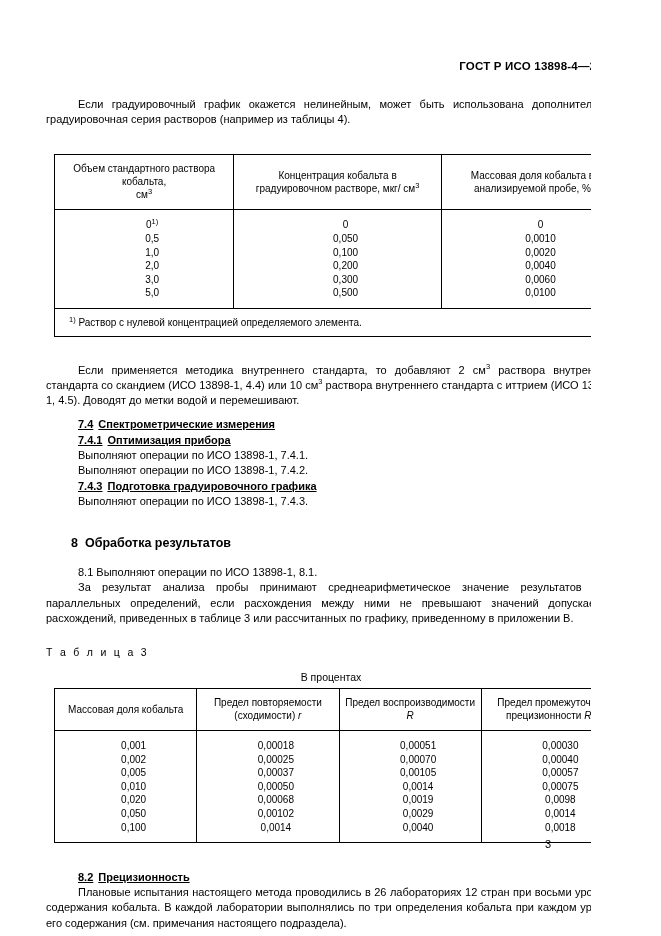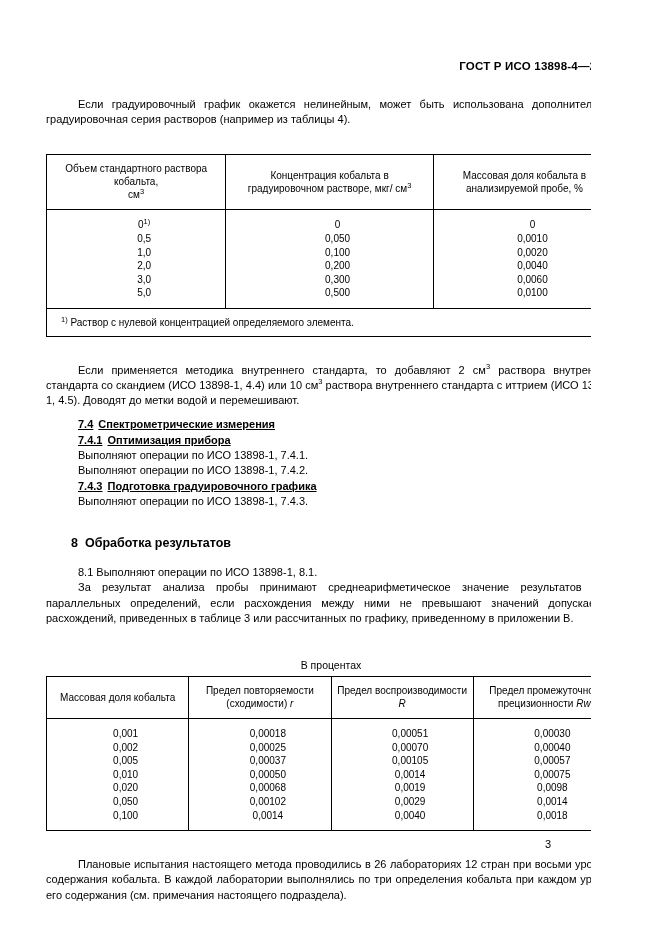--- a/index.html
+++ b/index.html
@@ -63,20 +63,21 @@
     font-size: 10.5px;
     text-align: center;
     margin: 0;
   }
   
   table.gost {
     border-collapse: collapse;
     width: 100%;
     table-layout: fixed;
     font-size: 10px;
+    margin-left: 8px;
   }
   table.gost td, table.gost th {
     border: 1px solid #000000;
     padding: 0;
     vertical-align: middle;
   }
   table.gost thead td {
     border-bottom: 1.6px solid #000;
     text-align: center;
     font-weight: normal;
@@ -222,20 +223,21 @@
 
     <h3 class="sec"><span class="num">8</span><span>Обработка результатов</span></h3>
 
     <div class="gap-md"></div>
 
     <p class="body-par">8.1  Выполняют операции по ИСО 13898-1, 8.1.</p>
     <p class="body-par">За результат анализа пробы принимают среднеарифметическое значение результатов двух параллельных определений, если расхождения между ними не превышают значений допускаемых расхождений, приведенных в таблице 3 или рассчитанных по графику, приведенному в приложении В.</p>
 
     <div class="gap-lg"></div>
 
+    <p class="tbl-caption"><span class="sp">Т а б л и ц а  3</span></p>
     <div class="gap-md"></div>
     <p class="units-right">В процентах</p>
 
     <table class="gost t3">
       <colgroup>
         <col style="width:25%">
         <col style="width:25%">
         <col style="width:25%">
         <col style="width:25%">
       </colgroup>
@@ -303,19 +305,20 @@
                 <div>0,0014</div>
                 <div>0,0018</div>
               </div>
             </td>
         </tr>
       </tbody>
     </table>
 
     <div class="gap-xl"></div>
 
+    <h4 class="sub"><span class="num">8.2</span><span>Прецизионность</span></h4>
     <p class="body-par">Плановые испытания настоящего метода проводились в 26 лабораториях 12 стран при восьми уровнях содержания кобальта. В каждой лаборатории выполнялись по три определения кобальта при каждом уровне его содержания (см. примечания настоящего подраздела).</p>
 
   </div>
 
   <div class="page-number">3</div>
 
 </div>
 
 </body></html>

